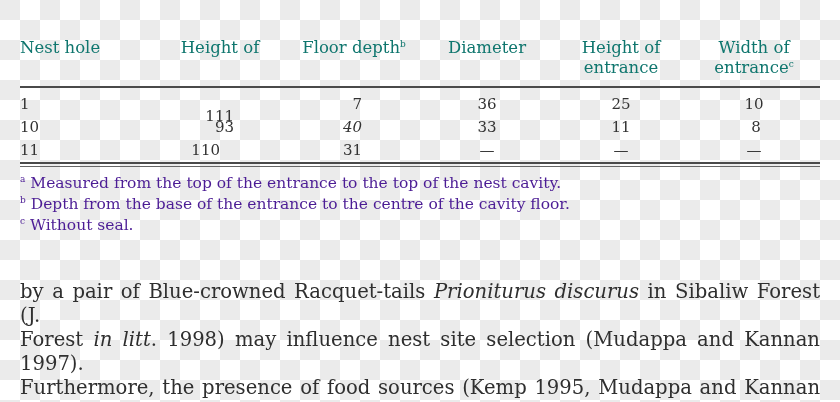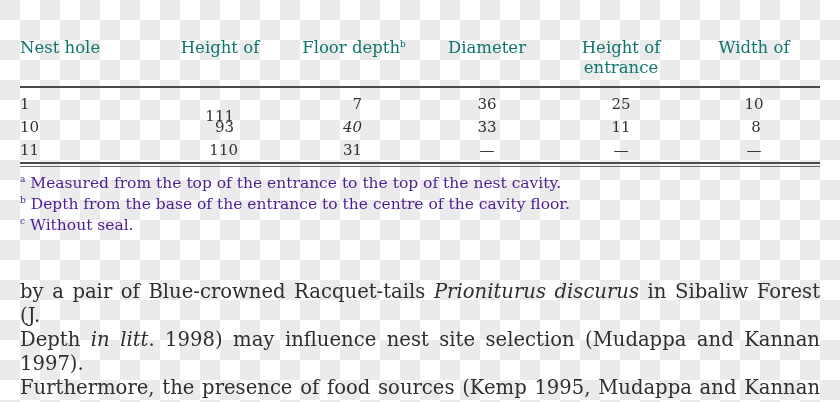--- a/index.html
+++ b/index.html
@@ -52,20 +52,21 @@
     <div>Diameter</div>
   </div>
 
   <div class="abs hdr center" style="left:621px; top:38px;">
     <div>Height of</div>
     <div>entrance</div>
   </div>
 
   <div class="abs hdr center" style="left:754px; top:38px;">
     <div>Width of</div>
+    <div><span>entrance</span><sup>c</sup></div>
   </div>
 
   <div class="rule" style="top:86px; height:2px;"></div>
 
   <div>
     <div class="abs cell" style="left:20px; top:94px;">1</div>
     <div class="abs cell right" style="left:234px; top:106px;">111</div>
     <div class="abs cell right" style="left:362px; top:94px;">7</div>
     <div class="abs cell center" style="left:487px; top:94px;">36</div>
     <div class="abs cell center" style="left:621px; top:94px;">25</div>
@@ -76,21 +77,21 @@
     <div class="abs cell" style="left:20px; top:117px;">10</div>
     <div class="abs cell right" style="left:234px; top:117px;">93</div>
     <div class="abs cell right" style="left:362px; top:117px;font-style:italic;">40</div>
     <div class="abs cell center" style="left:487px; top:117px;">33</div>
     <div class="abs cell center" style="left:621px; top:117px;">11</div>
     <div class="abs cell center" style="left:756px; top:117px;">8</div>
   </div>
 
   <div>
     <div class="abs cell" style="left:20px; top:140px;">11</div>
-    <div class="abs cell right" style="left:238px; top:140px;">110</div>
+    <div class="abs cell right" style="left:220px; top:140px;">110</div>
     <div class="abs cell right" style="left:362px; top:140px;">31</div>
     <div class="abs cell center" style="left:487px; top:140px;">—</div>
     <div class="abs cell center" style="left:621px; top:140px;">—</div>
     <div class="abs cell center" style="left:754px; top:140px;">—</div>
   </div>
 
   <div class="rule" style="top:162px; height:2px;"></div>
   <div class="rule" style="top:166px; height:1px; background:#666;"></div>
 
   <div class="abs fn" style="top:173px;">
@@ -102,16 +103,16 @@
     <span>Depth from the base of the entrance to the centre of the cavity floor.</span>
   </div>
   <div class="abs fn" style="top:215px;">
     <sup>c</sup>
     <span>Without seal.</span>
   </div>
 </div>
 
 <div class="para" style="top:280px;">
   <span class="line"><span>by a pair of Blue-crowned Racquet-tails </span><em>Prioniturus discurus</em><span> in Sibaliw Forest (J.</span></span>
-  <span class="line"><span>Depth </span><em>in litt</em><span>. 1998) may influence nest site selection (Mudappa and Kannan 1997).</span></span>
+  <span class="line"><span>Forest </span><em>in litt</em><span>. 1998) may influence nest site selection (Mudappa and Kannan 1997).</span></span>
   <span class="line"><span>Furthermore, the presence of food sources (Kemp 1995, Mudappa and Kannan</span></span>
   <span class="line"><span>1997), predation (Kemp 1995), microclimate inside the cavity (Poonswad 1995,</span></span>
 </div>
 
 </body></html>

